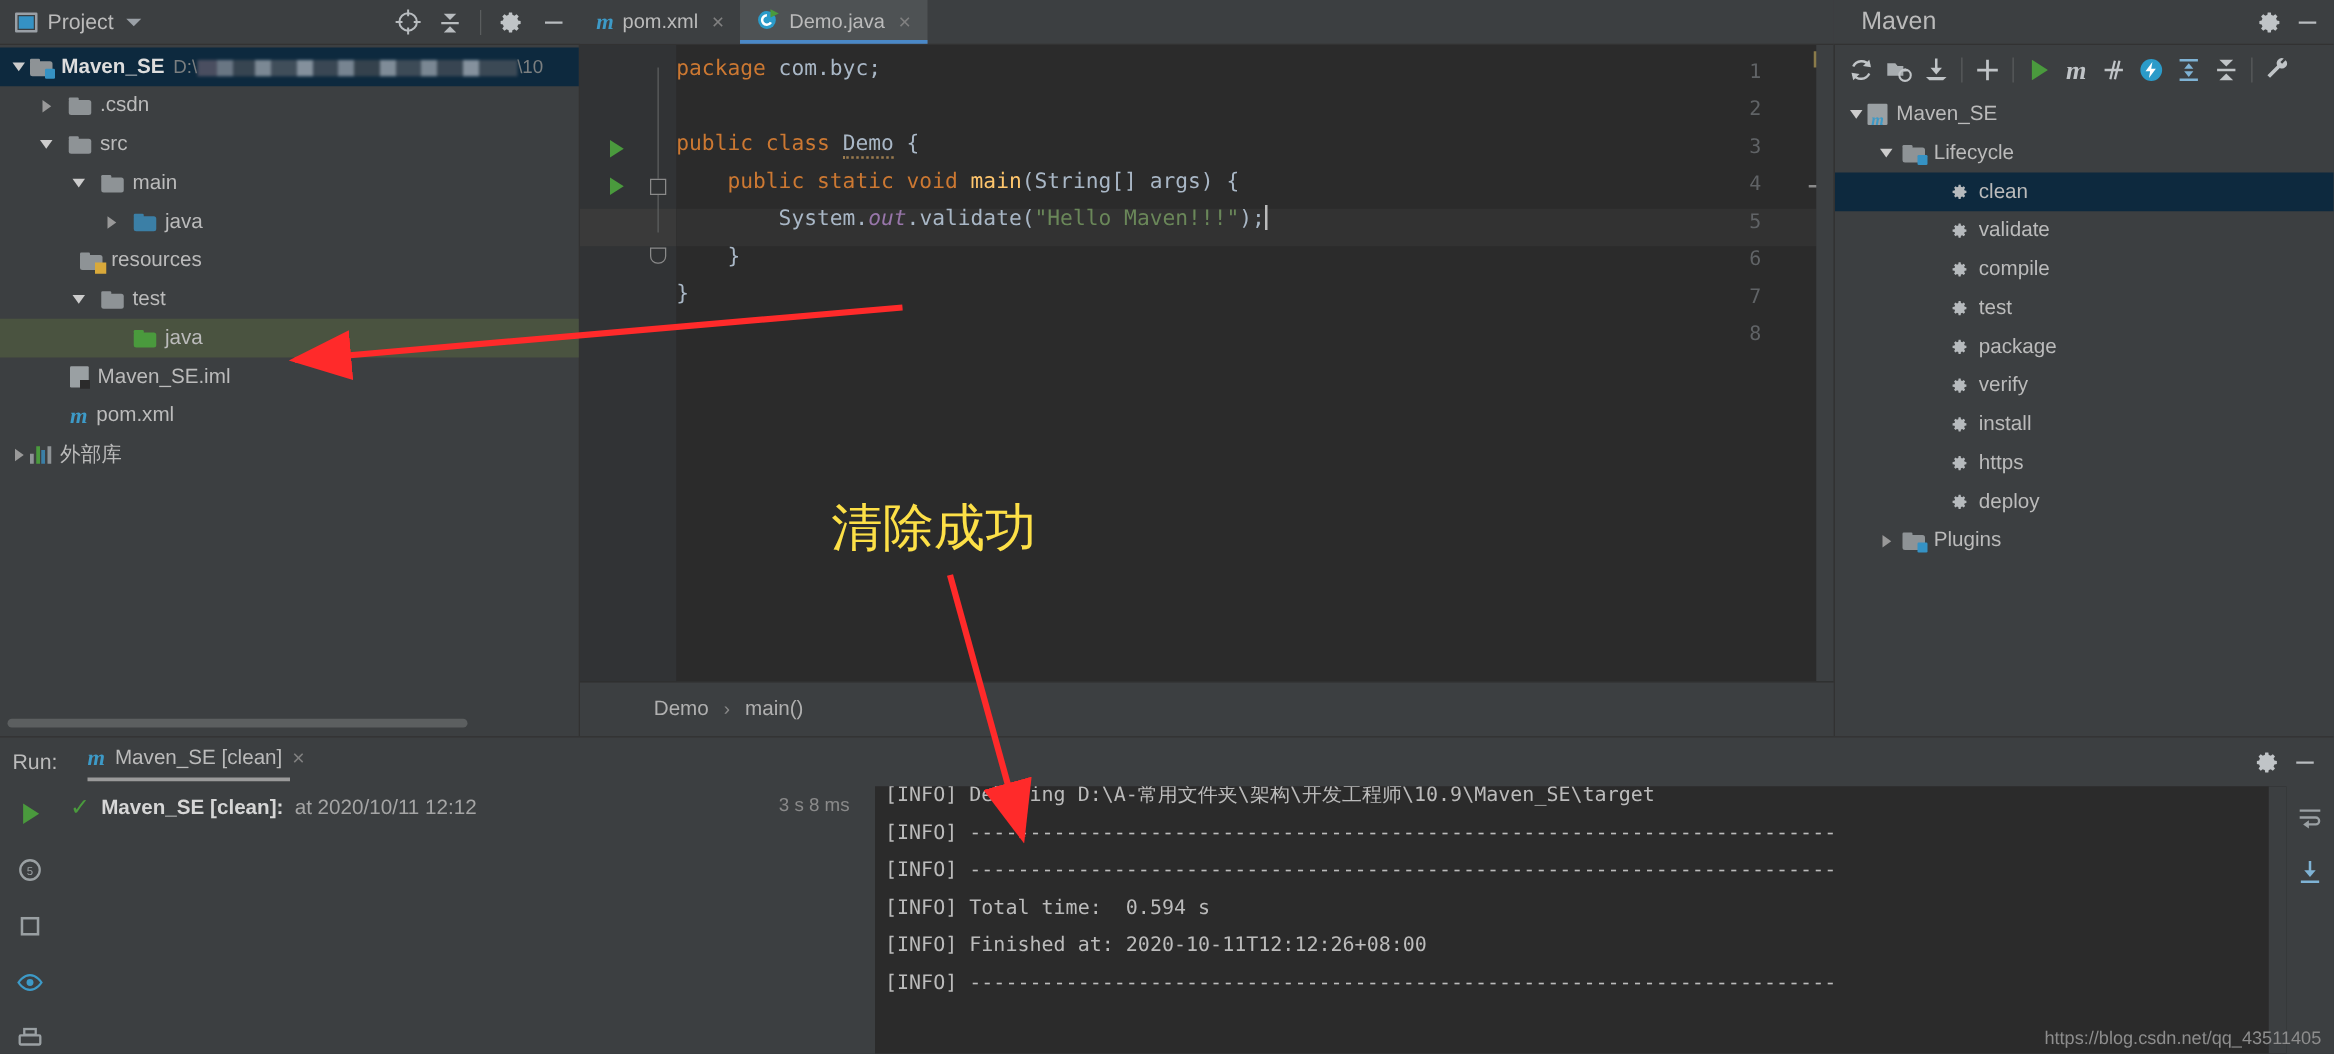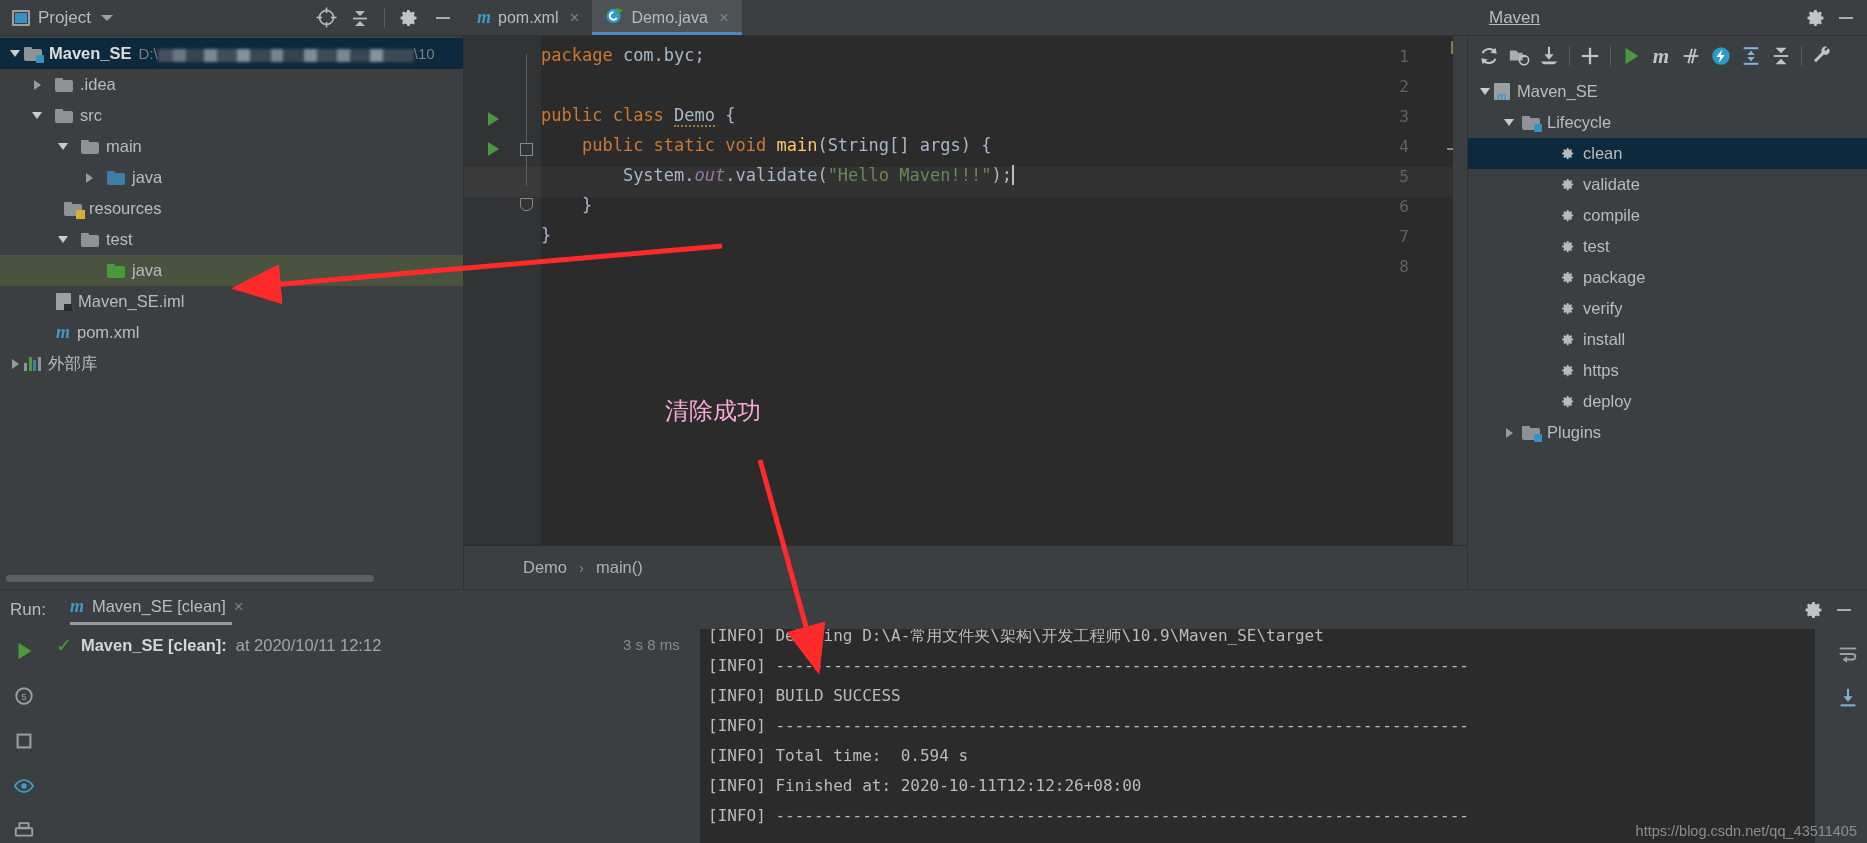--- a/index.html
+++ b/index.html
@@ -40,21 +40,21 @@
   .tab { display:flex; align-items:center; gap:7px; padding:0 13px; font-size:16px; color:#bbbbbb; cursor:pointer; position:relative; }
   .tab.inactive { background:#3c3f41; }
   .tab.active { background:#4e5254; }
   .tab.active::after{ content:""; position:absolute; left:0; right:0; bottom:0; height:3px; background:#4a88c7;}
   .tab .x { color:#808080; font-size:17px; margin-left:4px; }
   .m-icon { color:#3d9ac7; font-style:italic; font-weight:bold; font-size:18px; font-family:"Liberation Serif",serif; }
   .tabs-spacer { flex:1; }
 
   
   .maven-head { width:400px; height:36px; background:#3c3f41; display:flex; align-items:center; padding-left:22px; border-bottom:1px solid #323232;}
-  .maven-head .t { color:#bbbbbb; font-size:17px;text-decoration:underline; }
+  .maven-head .t { color:#bbbbbb; font-size:20px; }
   .maven-head .tools { margin-left:auto; display:flex; align-items:center; padding-right:6px; }
 
   
   .main-row { position:absolute; left:0; top:36px; width:1867px; height:553px; display:flex; }
 
   
   .proj-panel { width:464px; background:#3c3f41; position:relative; border-right:1px solid #323232; }
   .tree { padding-top:2px; }
   .trow { height:31px; display:flex; align-items:center; font-size:16.5px; color:#bbbbbb; white-space:nowrap; cursor:pointer;}
   .trow.sel-blue { background:#0d293e; }
@@ -134,21 +134,21 @@
   .run-tree-row .at{ color:#a5a5a5; font-weight:normal;}
   .run-dur{ position:absolute; left:575px; top:7px; color:#8a8a8a; font-size:15px;}
   .console{ position:absolute; left:652px; top:0; right:38px; bottom:0; background:#2b2b2b; overflow:hidden; }
   .cline{ font-family:"DejaVu Sans Mono", monospace; font-size:16px; color:#bbbbbb; line-height:30px; white-space:pre; padding-left:8px;}
   .console-scroll{ position:absolute; right:0; top:0; width:14px; height:100%; background:#3c3f41;}
   .run-right{ position:absolute; right:0; top:0; width:38px; bottom:0; display:flex; flex-direction:column; align-items:center; padding-top:10px; gap:14px;}
   .watermark{ position:absolute; right:10px; bottom:4px; color:#8d8d8d; font-size:14.5px; }
 
   
   .anno { position:absolute; color:#ff2a2a; font-size:34px; white-space:nowrap; }
-  .anno2 { position:absolute; color:#f9a8d4; font-size:24px; white-space:nowrap; }
+  .anno2 { position:absolute; color:#fde047; font-size:41px; white-space:nowrap; }
   svg.arrow-svg { position:absolute; overflow:visible; }
 </style>
 </head>
 <body>
 
 <div id="app">
 
   <div class="top-row">
 
     <div class="proj-head">
@@ -245,21 +245,21 @@
         </div>
 
         <div class="trow" style="padding-left:28px">
           <span class="arrow">
               <i class="r"></i>
             </span>
           <span class="folder" style="margin-left:9px">
               <i class="tb"></i>
               <i class="b"></i>
             </span>
-          <span class="tlabel">.idea</span>
+          <span class="tlabel">.csdn</span>
         </div>
 
         <div class="trow" style="padding-left:28px">
           <span class="arrow">
               <i class="d"></i>
             </span>
           <span class="folder" style="margin-left:9px">
               <i class="tb"></i>
               <i class="b"></i>
             </span>
@@ -635,21 +635,20 @@
         <div class="run-tree-row">
           <span style="color:#4a9a3d;font-size:19px;">✓</span>
           <span class="nm">Maven_SE [clean]:</span>
           <span class="at">at 2020/10/11 12:12</span>
         </div>
         <div class="run-dur">3 s 8 ms</div>
 
         <div class="console">
           <div class="cline" style="margin-top:-8px">[INFO] Deleting D:\A-常用文件夹\架构\开发工程师\10.9\Maven_SE\target</div>
           <div class="cline">[INFO] ------------------------------------------------------------------------</div>
-          <div class="cline">[INFO] BUILD SUCCESS</div>
           <div class="cline">[INFO] ------------------------------------------------------------------------</div>
           <div class="cline">[INFO] Total time:  0.594 s</div>
           <div class="cline">[INFO] Finished at: 2020-10-11T12:12:26+08:00</div>
           <div class="cline">[INFO] ------------------------------------------------------------------------</div>
           <div class="console-scroll"></div>
         </div>
 
         <div class="run-right">
           <span class="tbtn">
             <svg width="22" height="22" viewBox="0 0 24 24">

